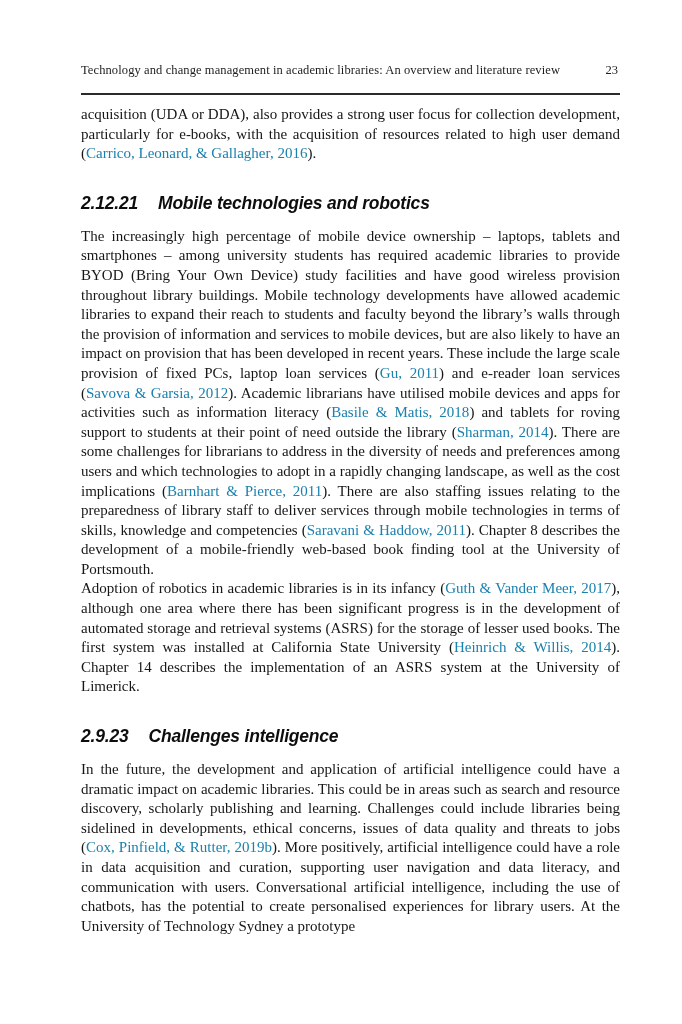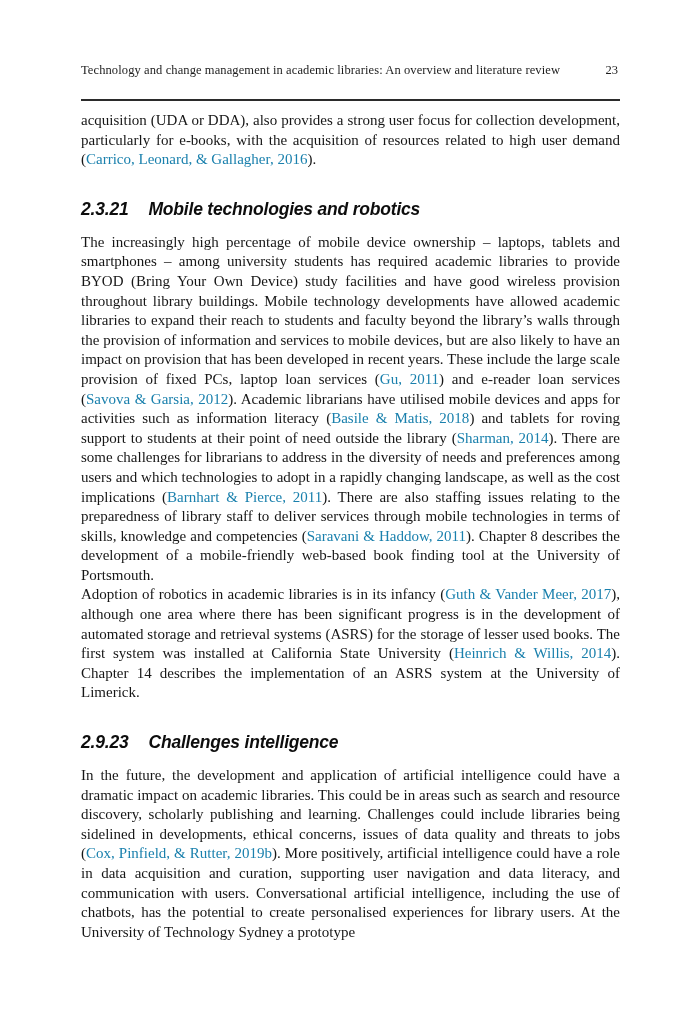--- a/index.html
+++ b/index.html
@@ -22,21 +22,21 @@
     padding: 62px 62px 0 81px;
     background: #ffffff;
   }
   .running-header {
     display: flex;
     justify-content: space-between;
     align-items: baseline;
     font-size: 12.5px;
     line-height: 16px;
     color: #1c1c1c;
-    padding-bottom: 21px;
+    padding-bottom: 15px;
     border-bottom: 2px solid var(--rule-color);
   }
   .running-title { letter-spacing: 0.1px; }
   .page-number { padding-right: 2px; }
   .page-content { padding-top: 10px; }
   .body-paragraph {
     font-size: 15px;
     line-height: 19.6px;
     text-align: justify;
     hyphens: auto;
@@ -64,19 +64,19 @@
 </head>
 <body>
 
 <div class="page">
   <div class="running-header">
     <span class="running-title">Technology and change management in academic libraries: An overview and literature review</span>
     <span class="page-number">23</span>
   </div>
   <div class="page-content">
       <p class="body-paragraph"><span>acquisition (UDA or DDA), also provides a strong user focus for collection development, particularly for e-books, with the acquisition of resources related to high user demand (</span><a class="citation-link">Carrico, Leonard, &amp; Gallagher, 2016</a><span>).</span></p>
-      <h2 class="section-heading"><span class="heading-number">2.3.21</span><span class="heading-title">Mobile technologies and robotics</span></h2>
+      <h2 class="section-heading"><span class="heading-number">2.12.21</span><span class="heading-title">Mobile technologies and robotics</span></h2>
       <p class="body-paragraph"><span>The increasingly high percentage of mobile device ownership – laptops, tablets and smartphones – among university students has required academic libraries to provide BYOD (Bring Your Own Device) study facilities and have good wireless provision throughout library buildings. Mobile technology developments have allowed academic libraries to expand their reach to students and faculty beyond the library’s walls through the provision of information and services to mobile devices, but are also likely to have an impact on provision that has been developed in recent years. These include the large scale provision of fixed PCs, laptop loan services (</span><a class="citation-link">Gu, 2011</a><span>) and e-reader loan services (</span><a class="citation-link">Savova &amp; Garsia, 2012</a><span>). Academic librarians have utilised mobile devices and apps for activities such as information literacy (</span><a class="citation-link">Basile &amp; Matis, 2018</a><span>) and tablets for roving support to students at their point of need outside the library (</span><a class="citation-link">Sharman, 2014</a><span>). There are some challenges for librarians to address in the diversity of needs and preferences among users and which technologies to adopt in a rapidly changing landscape, as well as the cost implications (</span><a class="citation-link">Barnhart &amp; Pierce, 2011</a><span>). There are also staffing issues relating to the preparedness of library staff to deliver services through mobile technologies in terms of skills, knowledge and competencies (</span><a class="citation-link">Saravani &amp; Haddow, 2011</a><span>). Chapter 8 describes the development of a mobile-friendly web-based book finding tool at the University of Portsmouth.</span></p>
       <p class="body-paragraph"><span>Adoption of robotics in academic libraries is in its infancy (</span><a class="citation-link">Guth &amp; Vander Meer, 2017</a><span>), although one area where there has been significant progress is in the development of automated storage and retrieval systems (ASRS) for the storage of lesser used books. The first system was installed at California State University (</span><a class="citation-link">Heinrich &amp; Willis, 2014</a><span>). Chapter 14 describes the implementation of an ASRS system at the University of Limerick.</span></p>
       <h2 class="section-heading"><span class="heading-number">2.9.23</span><span class="heading-title">Challenges intelligence</span></h2>
       <p class="body-paragraph"><span>In the future, the development and application of artificial intelligence could have a dramatic impact on academic libraries. This could be in areas such as search and resource discovery, scholarly publishing and learning. Challenges could include libraries being sidelined in developments, ethical concerns, issues of data quality and threats to jobs (</span><a class="citation-link">Cox, Pinfield, &amp; Rutter, 2019b</a><span>). More positively, artificial intelligence could have a role in data acquisition and curation, supporting user navigation and data literacy, and communication with users. Conversational artificial intelligence, including the use of chatbots, has the potential to create personalised experiences for library users. At the University of Technology Sydney a prototype</span></p>
     </div>
 </div>
 
 </body></html>

